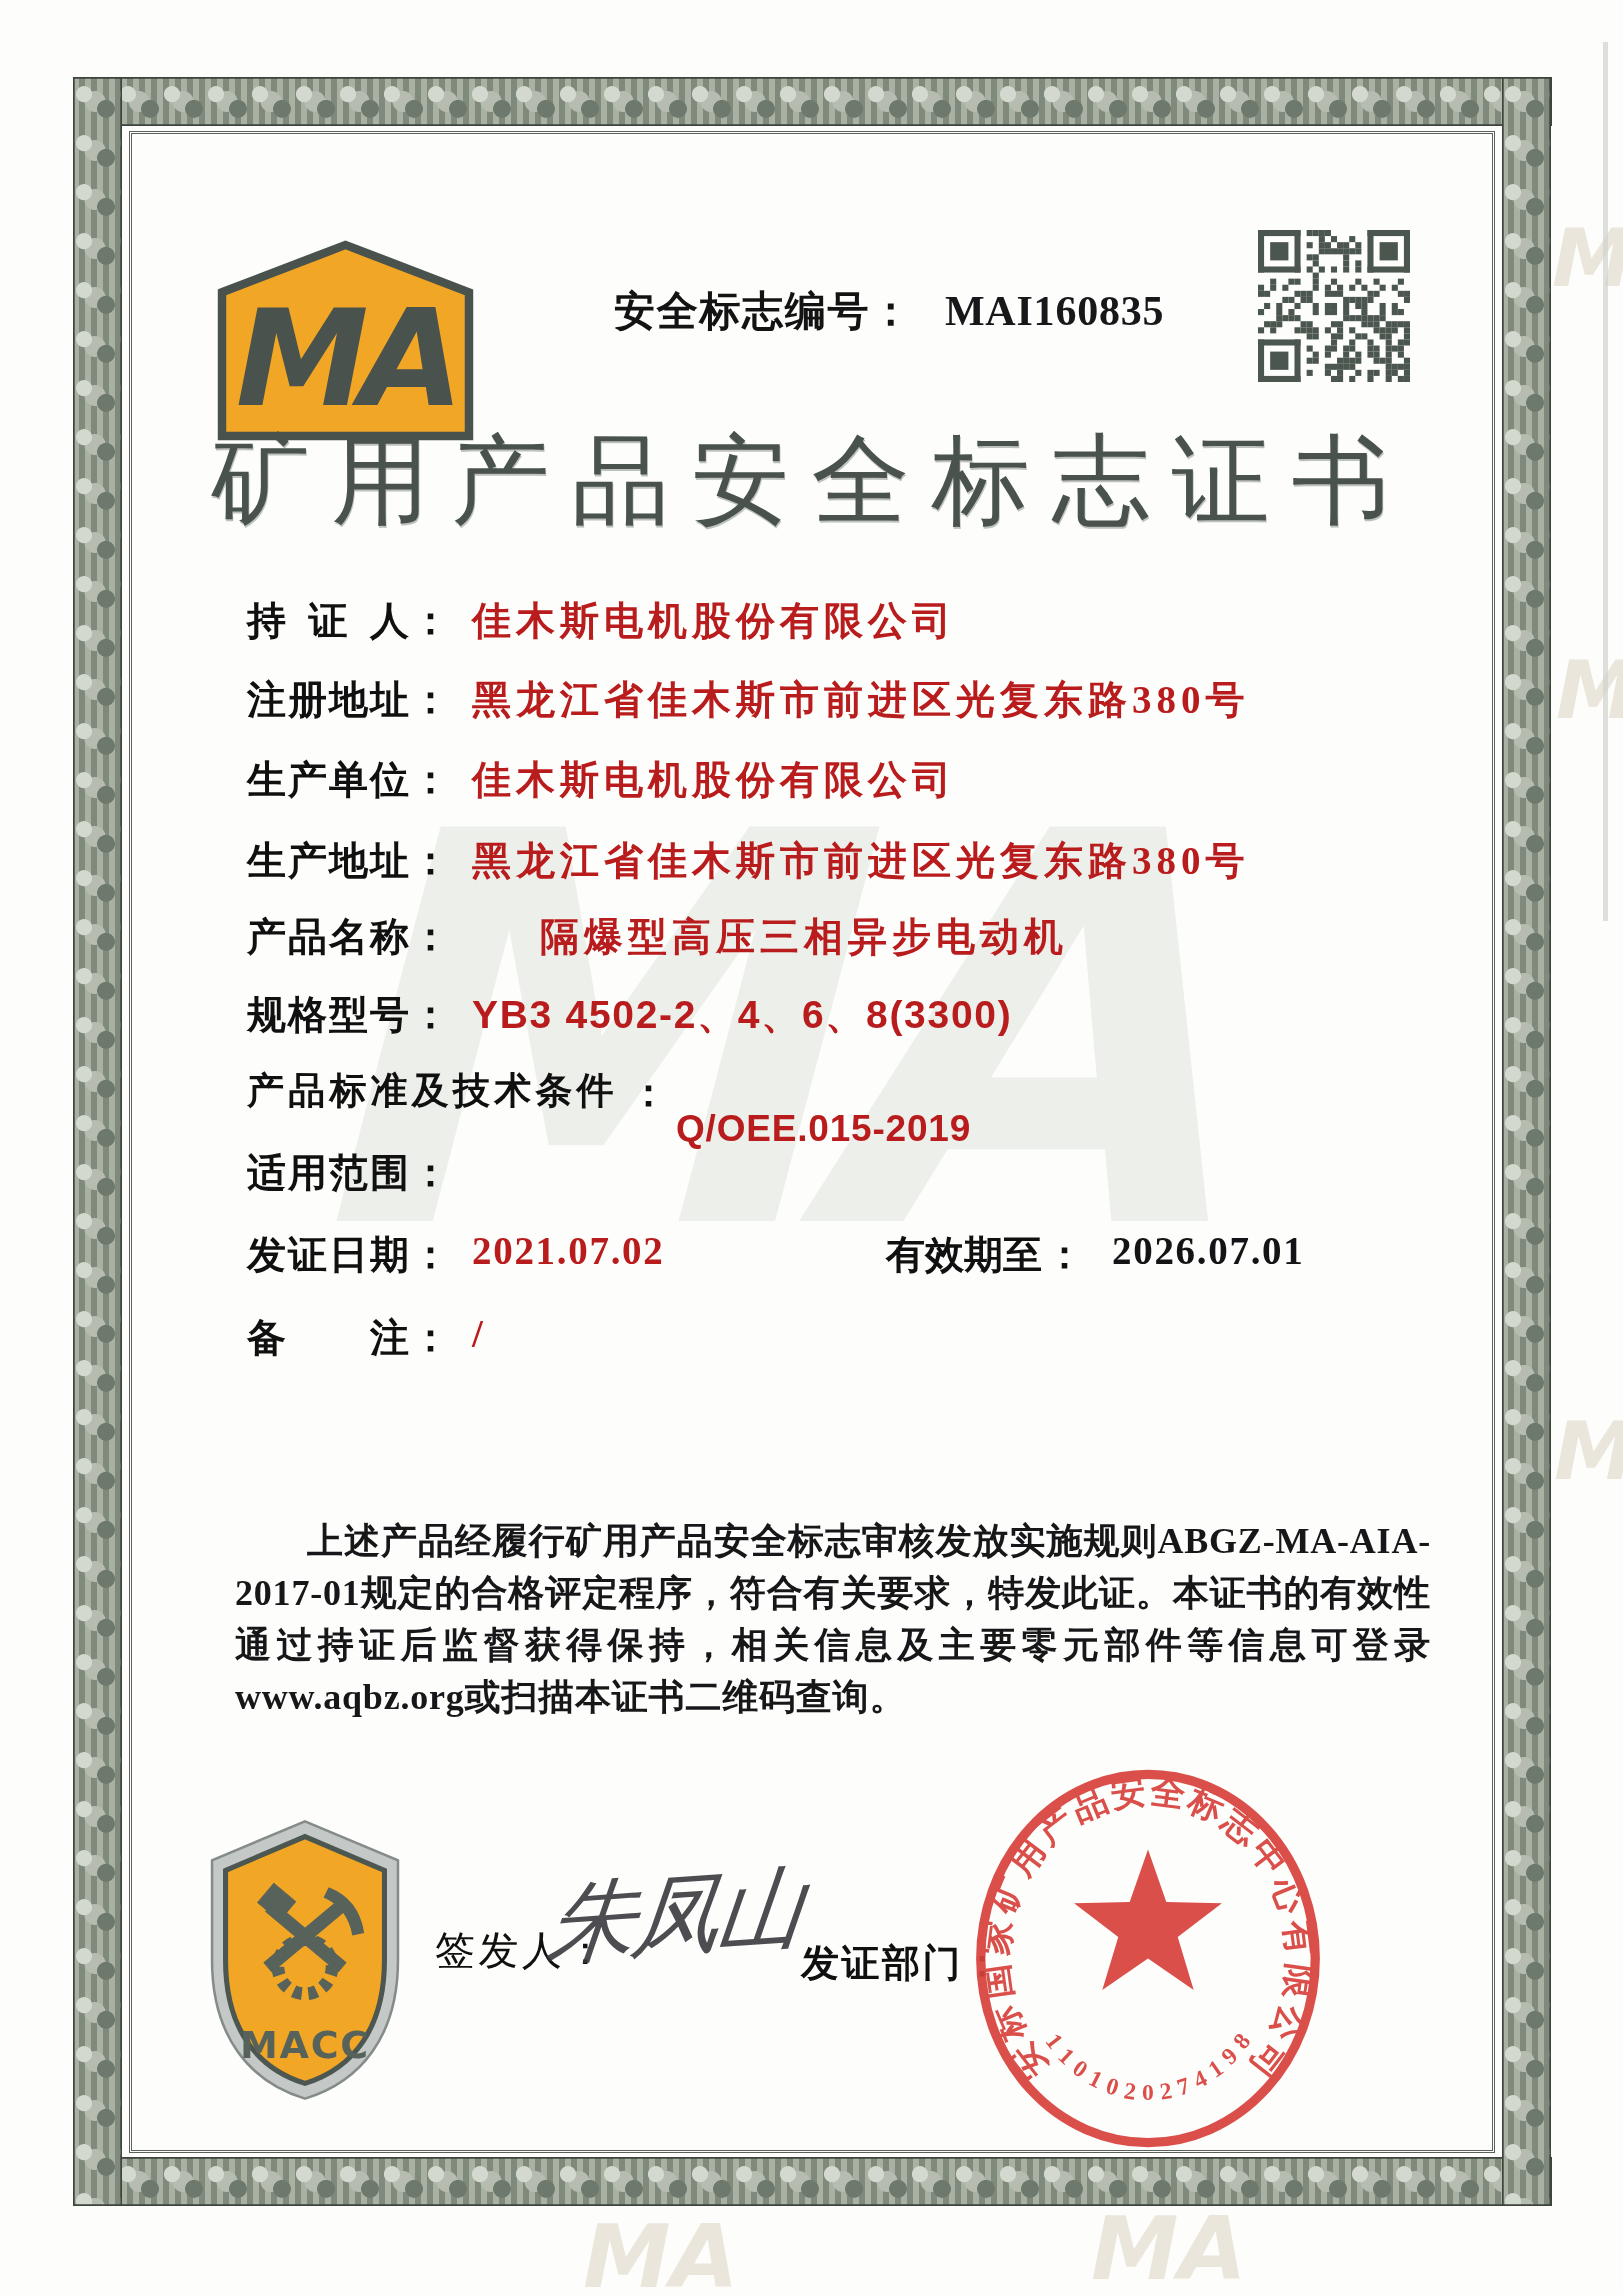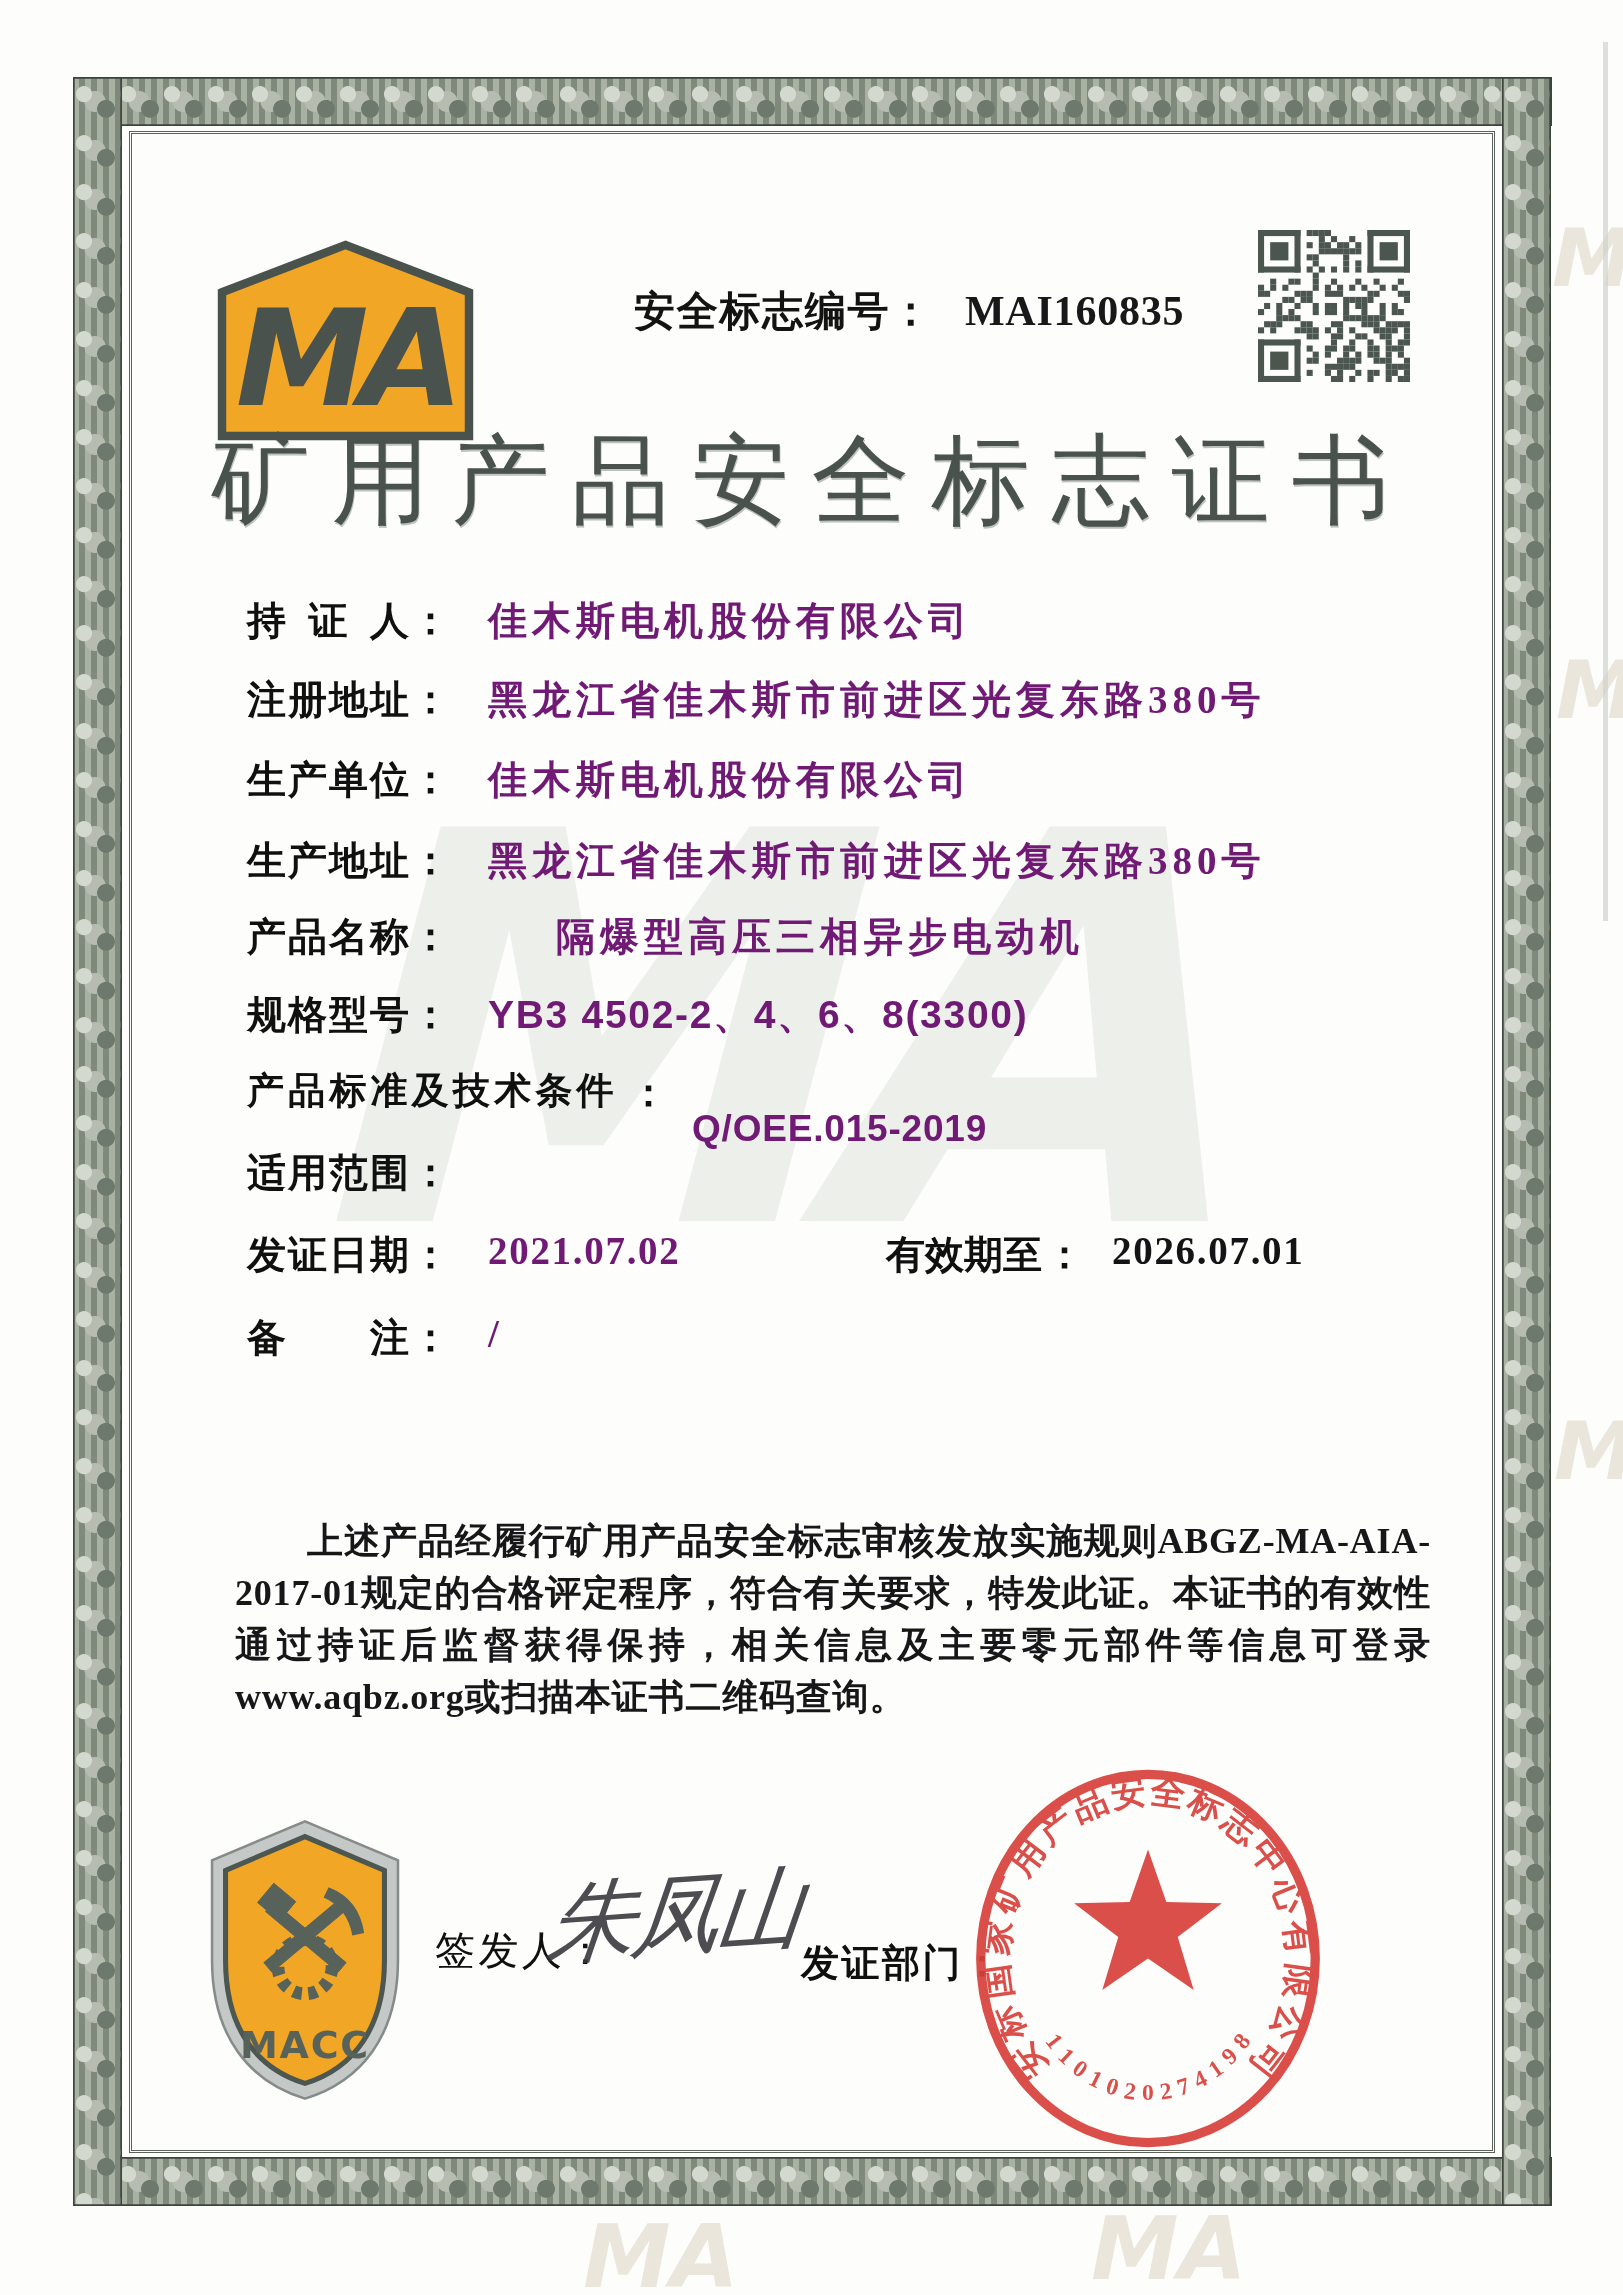--- a/index.html
+++ b/index.html
@@ -36,37 +36,37 @@
     position:absolute;font-family:"DejaVu Sans",sans-serif;font-weight:bold;
     font-style:italic;color:rgba(186,174,140,0.28);user-select:none;
   }
   .scan-line{position:absolute;left:1603px;top:42px;width:5px;height:879px;background:#cfd2cc;opacity:.7;}
   
   .ma-logo{position:absolute;left:216px;top:239px;}
   .cert-no{
     position:absolute;left:614px;top:284px;display:flex;align-items:baseline;gap:32px;
     font-weight:bold;
   }
-  .cert-no .lab{font-family:"Liberation Sans",sans-serif;font-size:41px;color:#131313;letter-spacing:1.7px;margin-left:20px;}
+  .cert-no .lab{font-family:"Liberation Sans",sans-serif;font-size:41px;color:#131313;letter-spacing:1.7px;}
   .cert-no .num{font-family:"Liberation Serif",serif;font-size:42px;color:#18181a;letter-spacing:0.8px;}
   .qr{position:absolute;left:1258px;top:230px;}
   .title{
     position:absolute;left:0;top:416px;width:100%;text-align:center;
     font-size:98px;font-weight:400;color:#49524c;letter-spacing:22px;
     text-shadow:0.8px 1.7px 0 rgba(73,82,76,.35);white-space:nowrap;
   }
   
   .row{position:absolute;left:0;width:1321px;height:52px;font-size:39px;font-weight:bold;}
   .row .lbl{
     position:absolute;left:247px;width:162px;display:inline-block;
     font-family:"Liberation Sans",sans-serif;color:#101010;
     text-align:justify;text-align-last:justify;white-space:nowrap;
   }
   .row .colon{position:absolute;left:411px;font-family:"Liberation Sans",sans-serif;color:#101010;}
-  .row .val{position:absolute;left:472px;letter-spacing:5px;color:#701a75;white-space:nowrap;margin-left:16px;}
+  .row .val{position:absolute;left:472px;letter-spacing:5px;color:#b91c1c;white-space:nowrap;}
   .row .lbl.wide{width:auto;letter-spacing:4.2px;font-size:37px;text-align-last:auto;}
   .row .colon.wide{left:629px;}
   .row .val.shift{left:540px;}
   .row .val.std{left:676px;letter-spacing:0.8px;font-family:"Liberation Sans",sans-serif;}
   .row .lbl2{position:absolute;left:886px;width:156px;font-family:"Liberation Sans",sans-serif;color:#101010;text-align:justify;text-align-last:justify;white-space:nowrap;}
   .row .colon2{position:absolute;left:1045px;font-family:"Liberation Sans",sans-serif;color:#101010;}
   .row .val2{position:absolute;left:1112px;letter-spacing:1.7px;color:#141416;white-space:nowrap;}
   
   .statement{
     position:absolute;left:235px;top:1515px;width:1196px;

